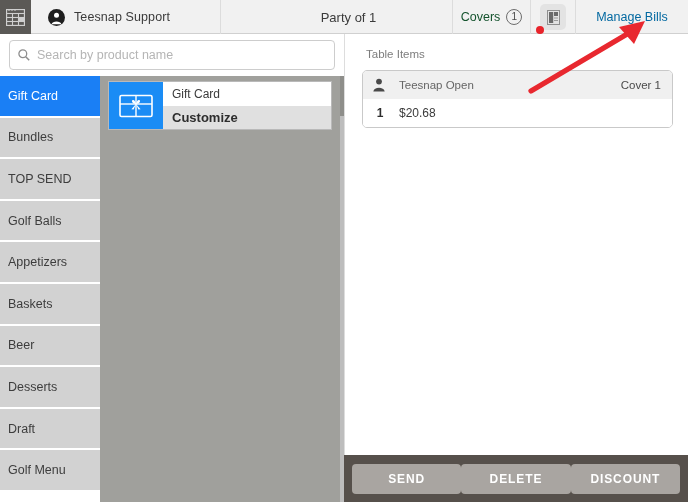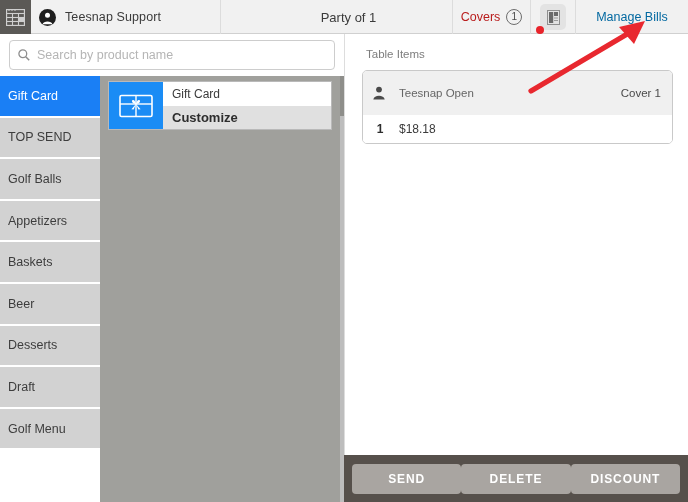--- a/index.html
+++ b/index.html
@@ -29,35 +29,35 @@
     display:flex; align-items:center; justify-content:center;
     flex:0 0 31px;
   }
   .grid-icon { width:19px; height:17px; }
 
   .seg {
     display:flex; align-items:center;
     border-right:1px solid #dcdcdc;
     height:34px;
   }
-  .seg-user { flex:0 0 190px; padding-left:8px; gap:9px; }
+  .seg-user { flex:0 0 190px; padding-left:17px; gap:9px; }
   .avatar { width:17px; height:17px; flex:0 0 17px; }
   .seg-user-label {
     font-size:12.5px; color:#3b3b3b; letter-spacing:.1px;
   }
 
   .seg-party {
     flex:1 1 auto; justify-content:center;
   }
   .seg-party-label { font-size:13px; color:#3b3b3b;margin-left:24px; }
 
   .seg-covers {
     flex:0 0 78px; justify-content:center; gap:6px;
   }
-  .covers-label { font-size:12.5px; color:#b91c1c; }
+  .covers-label { font-size:12.5px; color:#14532d; }
   .covers-badge {
     width:16px; height:16px; border-radius:50%;
     border:1.2px solid #6d6d6d;
     font-size:10px; color:#4a4a4a;
     display:flex; align-items:center; justify-content:center;
     line-height:1;
   }
 
   .seg-bill {
     flex:0 0 45px; justify-content:center; position:relative;
@@ -175,21 +175,21 @@
     font-size:11.5px; color:#7d7d7d;
   }
   .items-card {
     position:absolute; top:36px; left:17px;
     width:311px;
     border:1px solid #c9c9c9; border-radius:5px;
     background:#ffffff;
     overflow:hidden;
   }
   .cover-row {
-    height:44px; background:#f0f0f0;
+    height:28px; background:#f0f0f0;
     display:flex; align-items:center;
     padding:0 11px 0 9px;
   }
   .person-icon { width:14px; height:14px; flex:0 0 14px; margin-right:13px; }
   .cover-name { font-size:11.5px; color:#666666; flex:1 1 auto; }
   .cover-num { font-size:11.5px; color:#4b4b4b; }
   .item-row {
     height:28px; background:#ffffff;
     display:flex; align-items:center;
     padding:0 11px 0 9px;
@@ -297,20 +297,23 @@
       </svg>
       <input class="search-input" type="text" placeholder="Search by product name" style="">
     </div>
   </div>
 
   <div class="catlist">
     <div class="cat active">
         <span>Gift Card</span>
       </div>
     <div class="cat">
+        <span>Bundles</span>
+      </div>
+    <div class="cat">
         <span>TOP SEND</span>
       </div>
     <div class="cat">
         <span>Golf Balls</span>
       </div>
     <div class="cat">
         <span>Appetizers</span>
       </div>
     <div class="cat">
         <span>Baskets</span>
@@ -362,21 +365,21 @@
         <svg class="person-icon" viewBox="0 0 14 14">
           <circle cx="7" cy="3.6" r="2.9" fill="#4a4a4a"></circle>
           <path d="M1.3 13.5 C2 8.6 12 8.6 12.7 13.5 Z" fill="#4a4a4a"></path>
         </svg>
         <span class="cover-name">Teesnap Open</span>
         <span class="cover-num">Cover 1</span>
       </div>
 
       <div class="item-row">
         <span class="item-qty">1</span>
-        <span class="item-price">$18.18</span>
+        <span class="item-price">$20.68</span>
       </div>
     </div>
   </div>
 
   <div class="actionbar">
     <button class="abtn">SEND</button>
     <button class="abtn">DELETE</button>
     <button class="abtn">DISCOUNT</button>
   </div>
 

